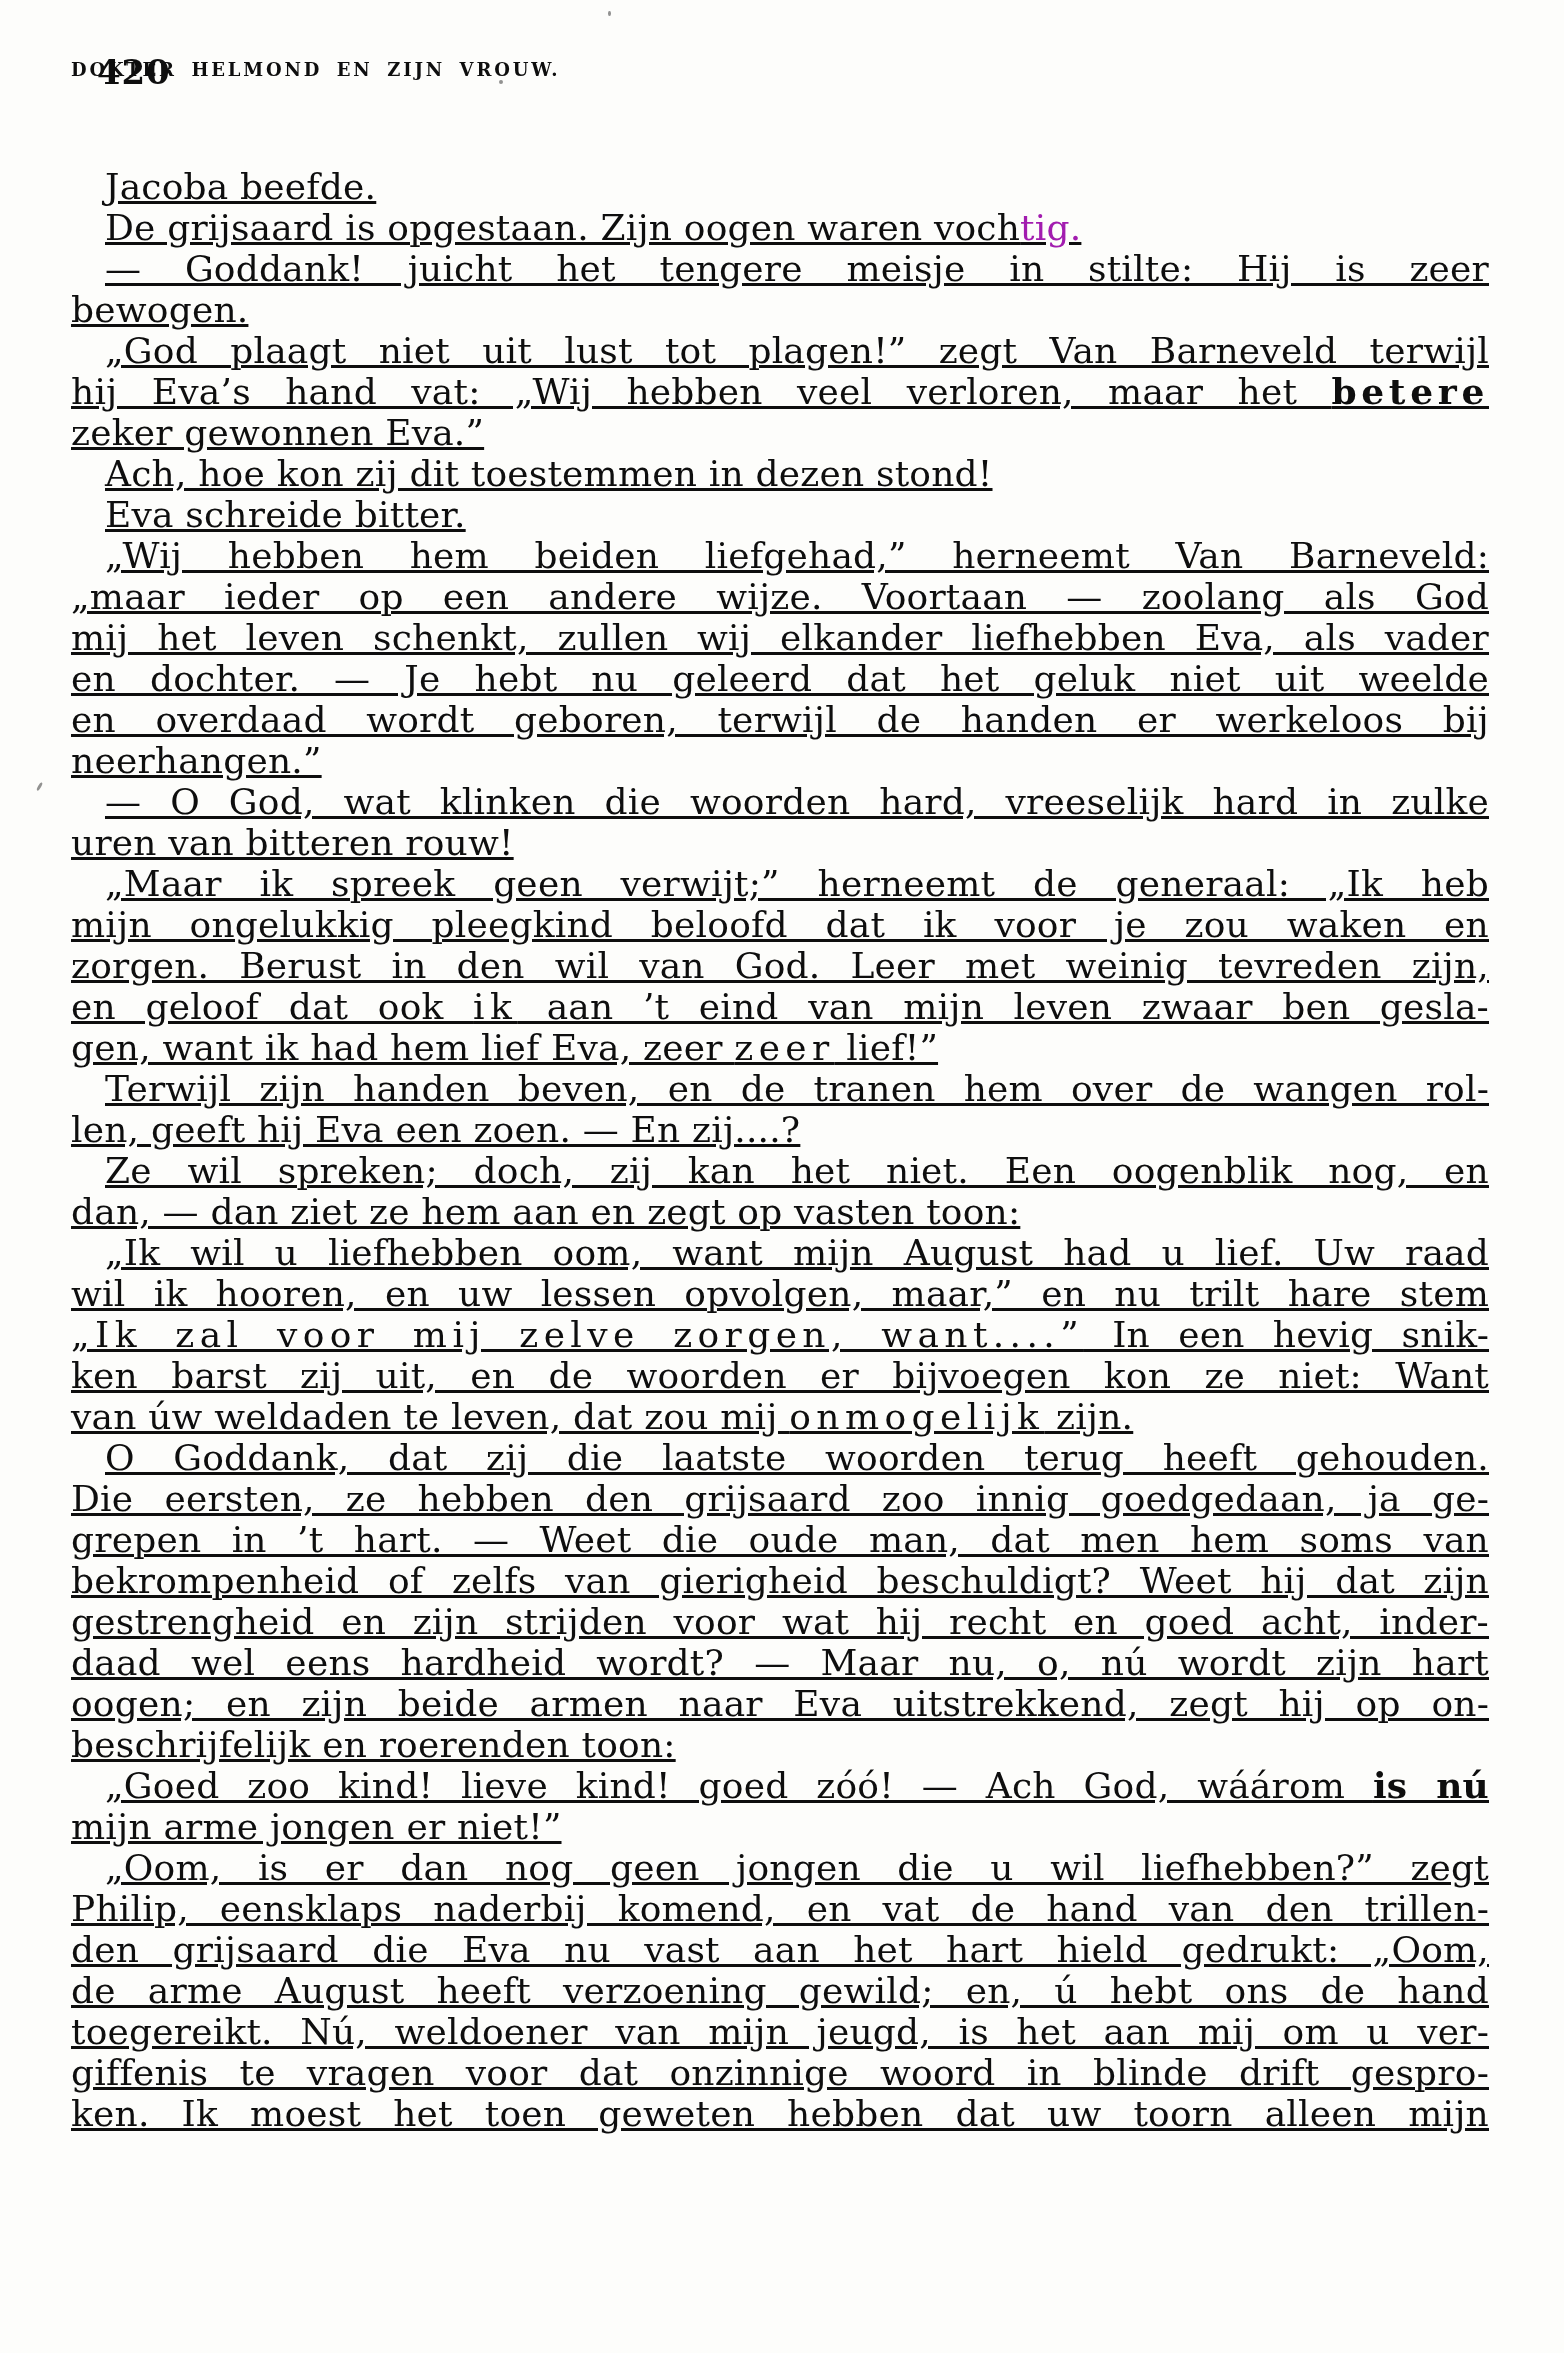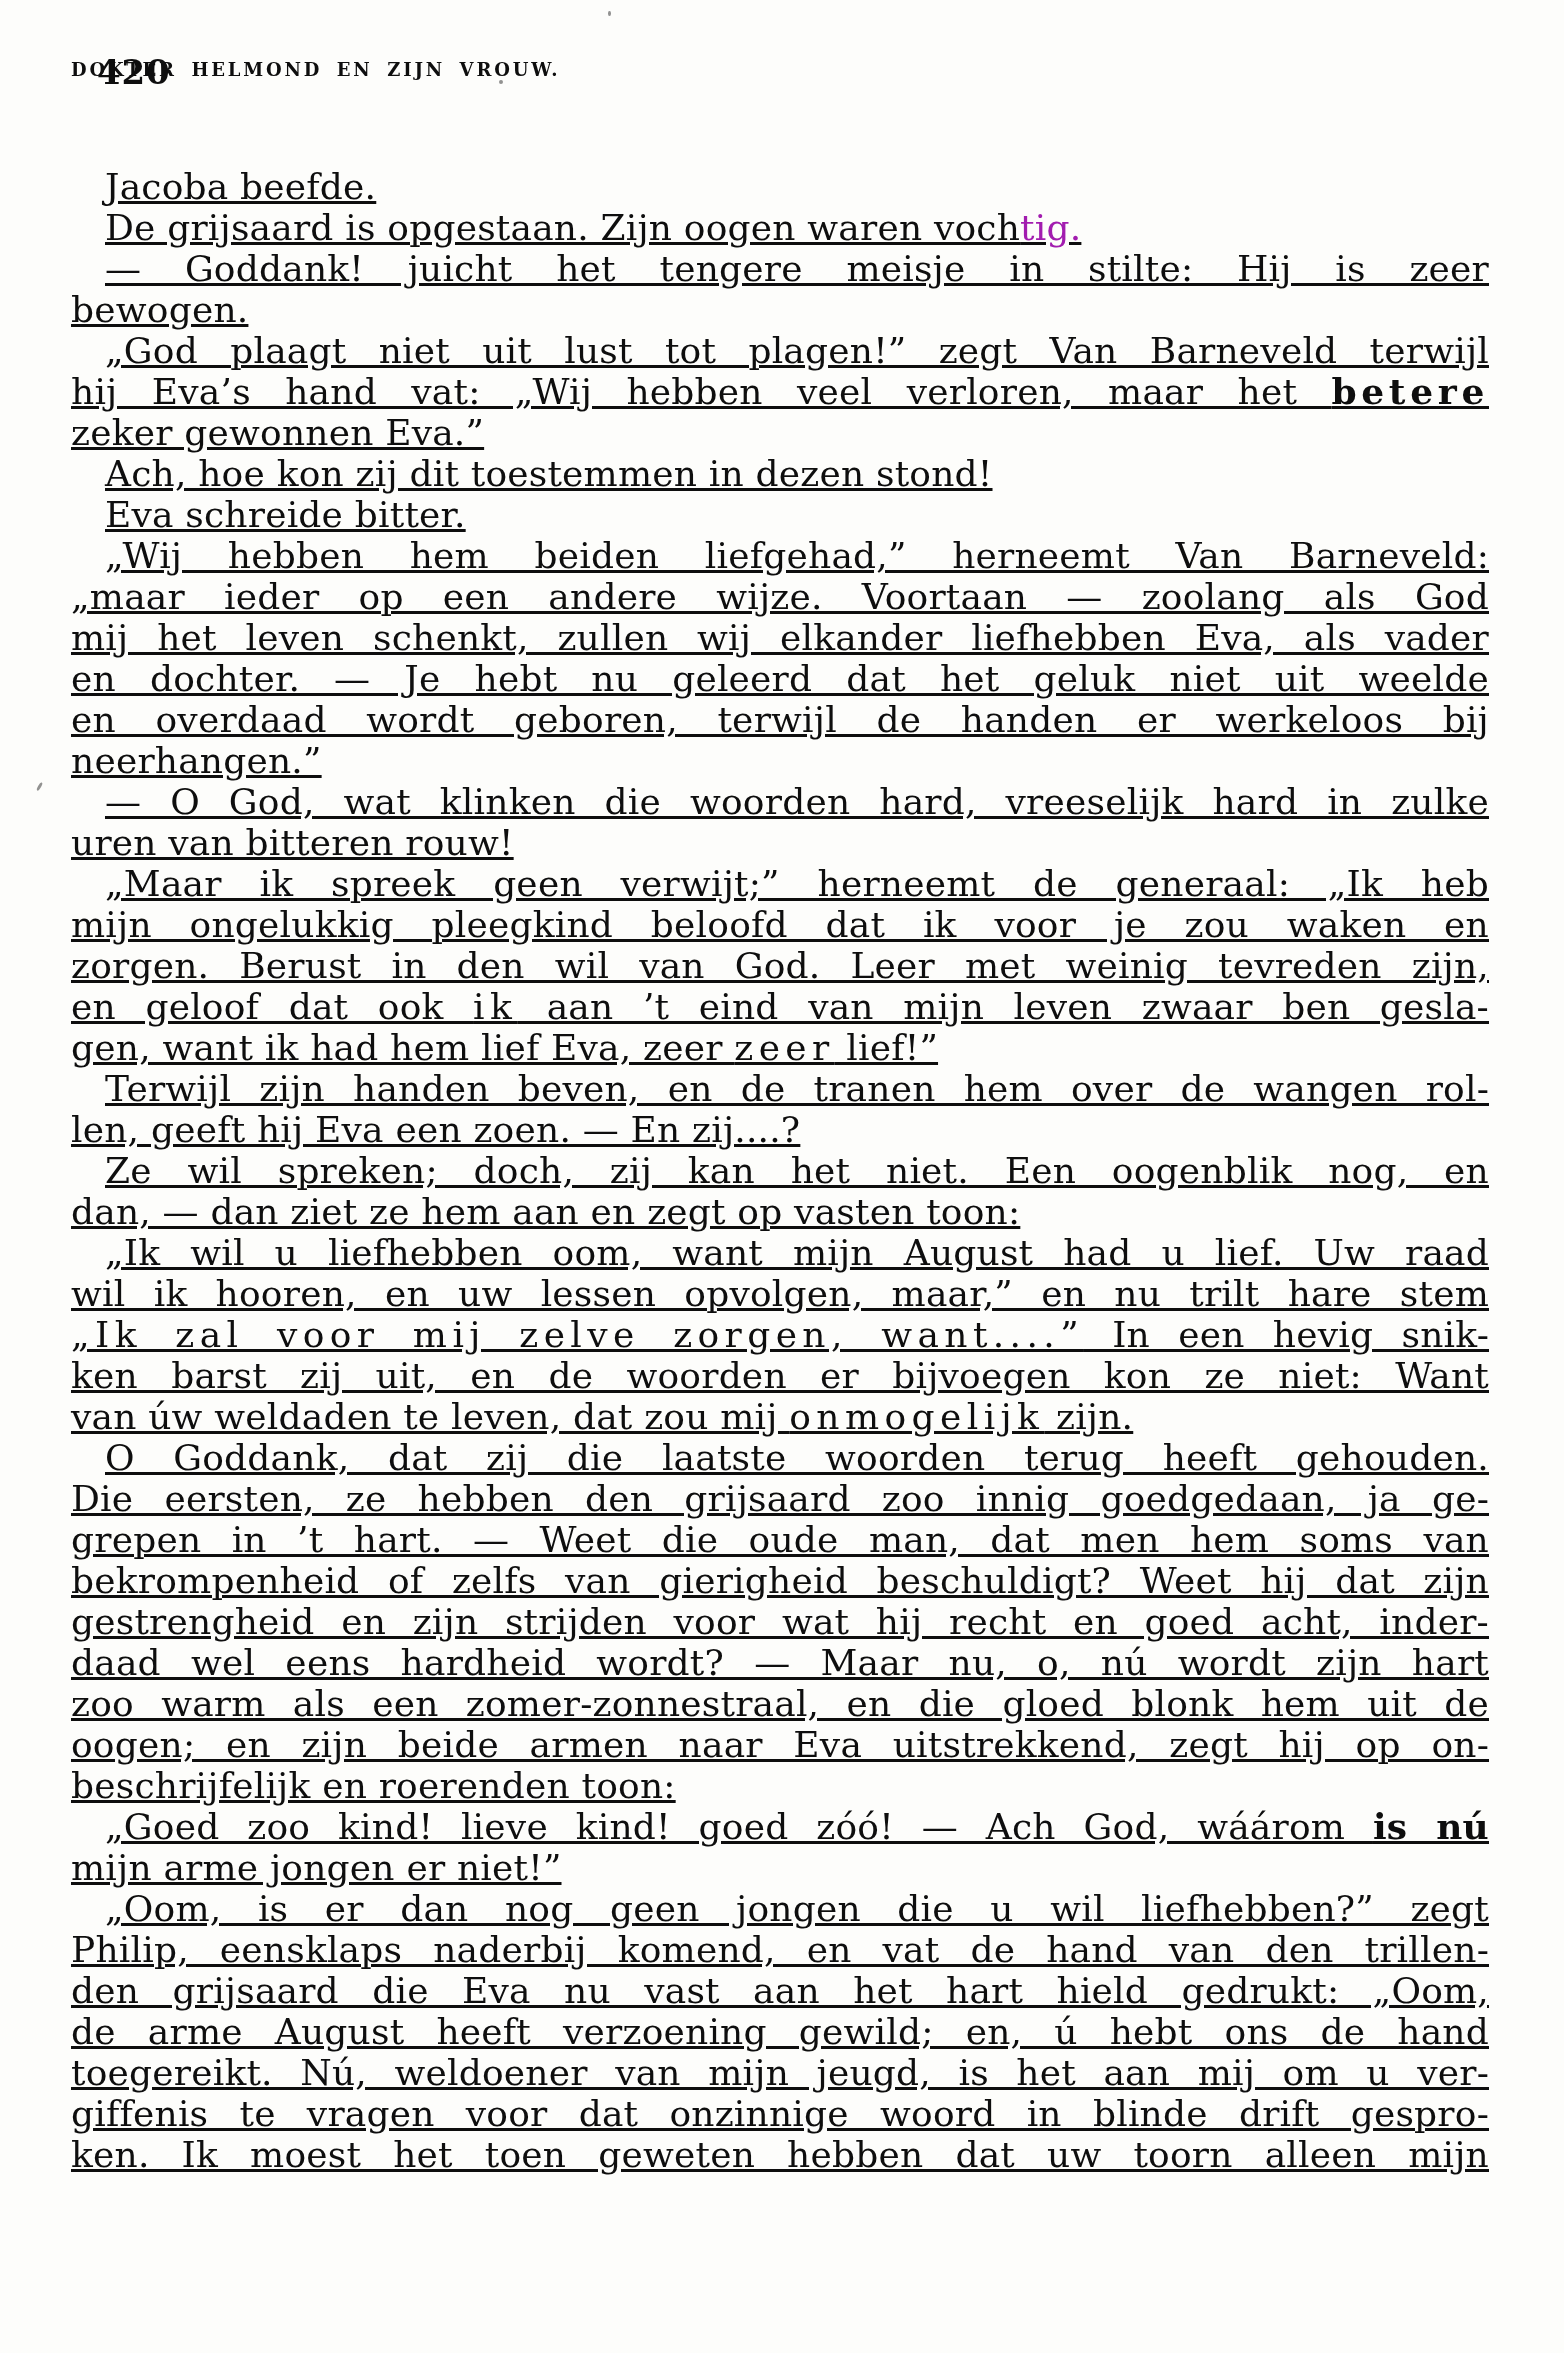--- a/index.html
+++ b/index.html
@@ -96,21 +96,20 @@
       <div class="line just"><span>wil ik hooren, en uw lessen opvolgen, maar,” en nu trilt hare stem</span></div>
       <div class="line just"><span class="seg-sp">„Ik zal voor mij zelve zorgen, want....”</span><span> In een hevig snik-</span></div>
       <div class="line just"><span>ken barst zij uit, en de woorden er bijvoegen kon ze niet: Want</span></div>
       <div class="line"><span>van úw weldaden te leven, dat zou mij </span><span class="seg-sp">onmogelijk</span><span> zijn.</span></div>
       <div class="line indent just"><span>O Goddank, dat zij die laatste woorden terug heeft gehouden.</span></div>
       <div class="line just"><span>Die eersten, ze hebben den grijsaard zoo innig goedgedaan, ja ge-</span></div>
       <div class="line just"><span>grepen in ’t hart. — Weet die oude man, dat men hem soms van</span></div>
       <div class="line just"><span>bekrompenheid of zelfs van gierigheid beschuldigt? Weet hij dat zijn</span></div>
       <div class="line just"><span>gestrengheid en zijn strijden voor wat hij recht en goed acht, inder-</span></div>
       <div class="line just"><span>daad wel eens hardheid wordt? — Maar nu, o, nú wordt zijn hart</span></div>
-      <div class="line just"><span>zoo warm als een zomer-zonnestraal, en die gloed blonk hem uit de</span></div>
       <div class="line just"><span>oogen; en zijn beide armen naar Eva uitstrekkend, zegt hij op on-</span></div>
       <div class="line"><span>beschrijfelijk en roerenden toon:</span></div>
       <div class="line indent just"><span>„Goed zoo kind! lieve kind! goed zóó! — Ach God, wáárom </span><span class="seg-b">is nú</span></div>
       <div class="line"><span>mijn arme jongen er niet!”</span></div>
       <div class="line indent just"><span>„Oom, is er dan nog geen jongen die u wil liefhebben?” zegt</span></div>
       <div class="line just"><span>Philip, eensklaps naderbij komend, en vat de hand van den trillen-</span></div>
       <div class="line just"><span>den grijsaard die Eva nu vast aan het hart hield gedrukt: „Oom,</span></div>
       <div class="line just"><span>de arme August heeft verzoening gewild; en, ú hebt ons de hand</span></div>
       <div class="line just"><span>toegereikt. Nú, weldoener van mijn jeugd, is het aan mij om u ver-</span></div>
       <div class="line just"><span>giffenis te vragen voor dat onzinnige woord in blinde drift gespro-</span></div>

